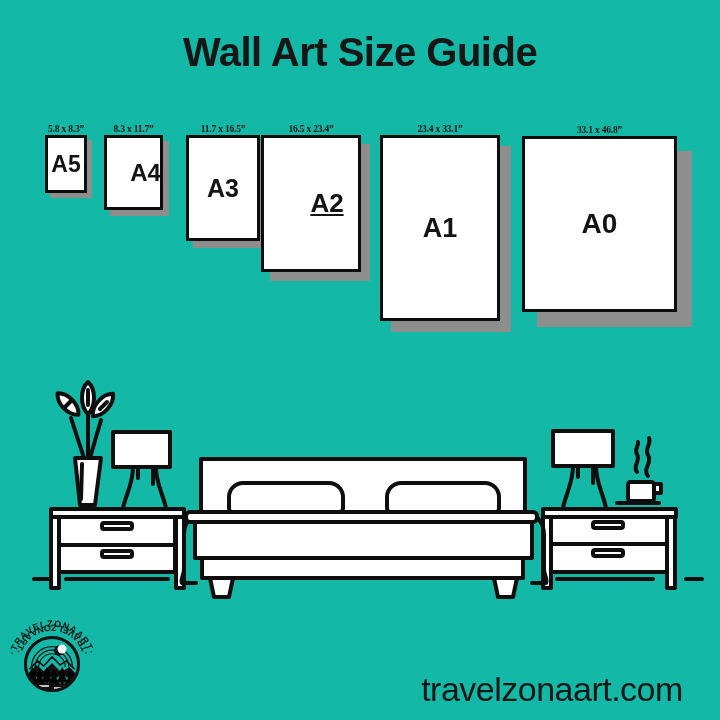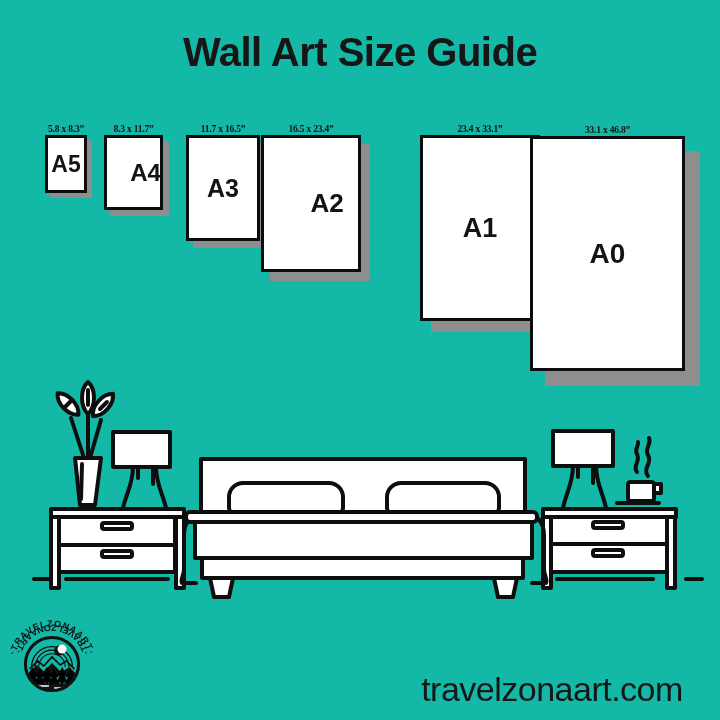--- a/index.html
+++ b/index.html
@@ -14,24 +14,24 @@
   .frame .dim{position:absolute;bottom:100%;left:50%;transform:translateX(-50%);
               margin-bottom:4px;font-size:9.5px;font-weight:bold;white-space:nowrap;
               letter-spacing:-0.2px;color:#131313;font-family:Liberation Serif, serif;}
   .f-a5{left:45px;top:135px;width:42px;height:58px;box-shadow:5px 5px 0 #8e8e8e;}
   .f-a5 .code{font-size:23px;}
   .f-a4{left:104px;top:135px;width:59px;height:75px;box-shadow:6px 6px 0 #8e8e8e;padding-left:24px;}
   .f-a4 .code{font-size:24px;}
   .f-a3{left:176px;top:135px;width:74px;height:106px;box-shadow:7px 7px 0 #8e8e8e;margin-left:10px;}
   .f-a3 .code{font-size:25px;}
   .f-a2{left:261px;top:135px;width:100px;height:137px;box-shadow:9px 9px 0 #8e8e8e;padding-left:32px;}
-  .f-a2 .code{font-size:26px;}
-  .f-a1{left:380px;top:135px;width:120px;height:186px;box-shadow:11px 11px 0 #8e8e8e;margin-left:40px;}
+  .f-a2 .code{font-size:26px;text-decoration:underline;}
+  .f-a1{left:380px;top:135px;width:120px;height:186px;box-shadow:11px 11px 0 #8e8e8e;}
   .f-a1 .code{font-size:27px;}
-  .f-a0{left:522px;top:136px;width:155px;height:235px;box-shadow:15px 15px 0 #8e8e8e;margin-left:8px;}
+  .f-a0{left:522px;top:136px;width:155px;height:176px;box-shadow:15px 15px 0 #8e8e8e;}
   .f-a0 .code{font-size:28px;text-align:right;}
   
   .scene{position:absolute;left:0;top:372px;width:720px;height:232px;}
   .ln{stroke:#0e0e0e;stroke-width:4;fill:none;stroke-linecap:round;stroke-linejoin:round;}
   .fw{fill:#ffffff;}
   .fb{fill:#111111;}
   
   .logo{position:absolute;left:6px;top:618px;width:92px;height:92px;}
   .logo-text{font-family:"Liberation Sans", sans-serif;font-size:8.8px;font-weight:bold;
              letter-spacing:1px;fill:#111;}

